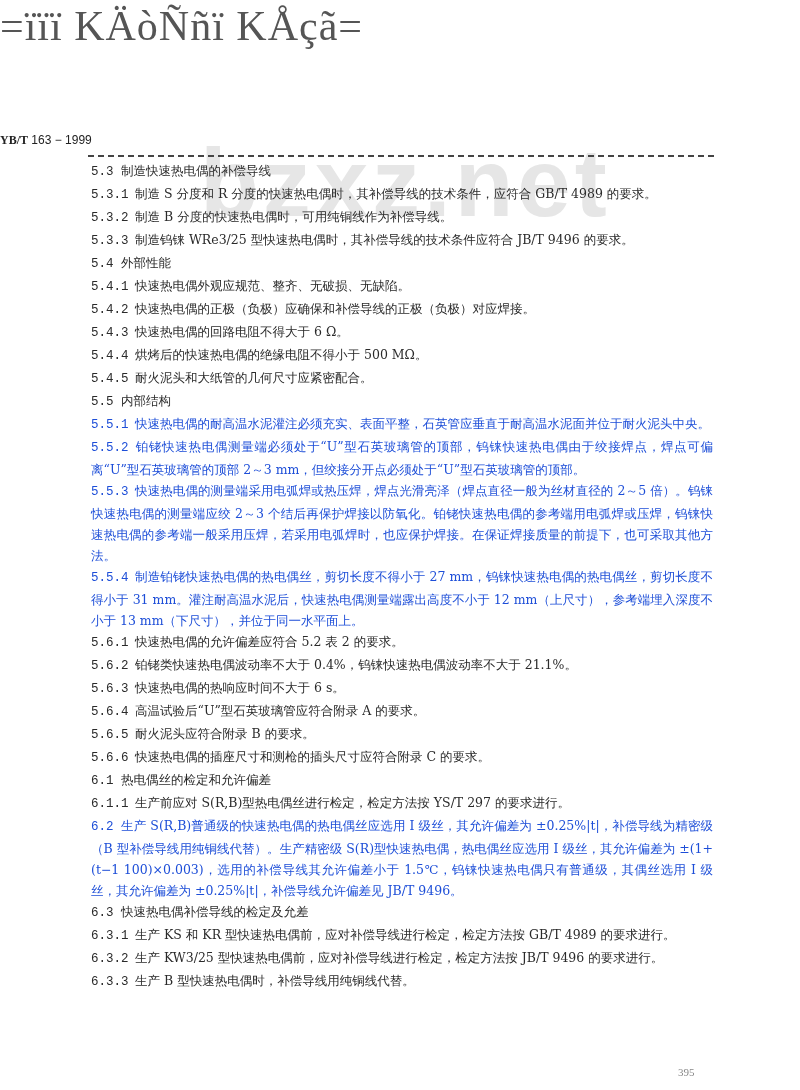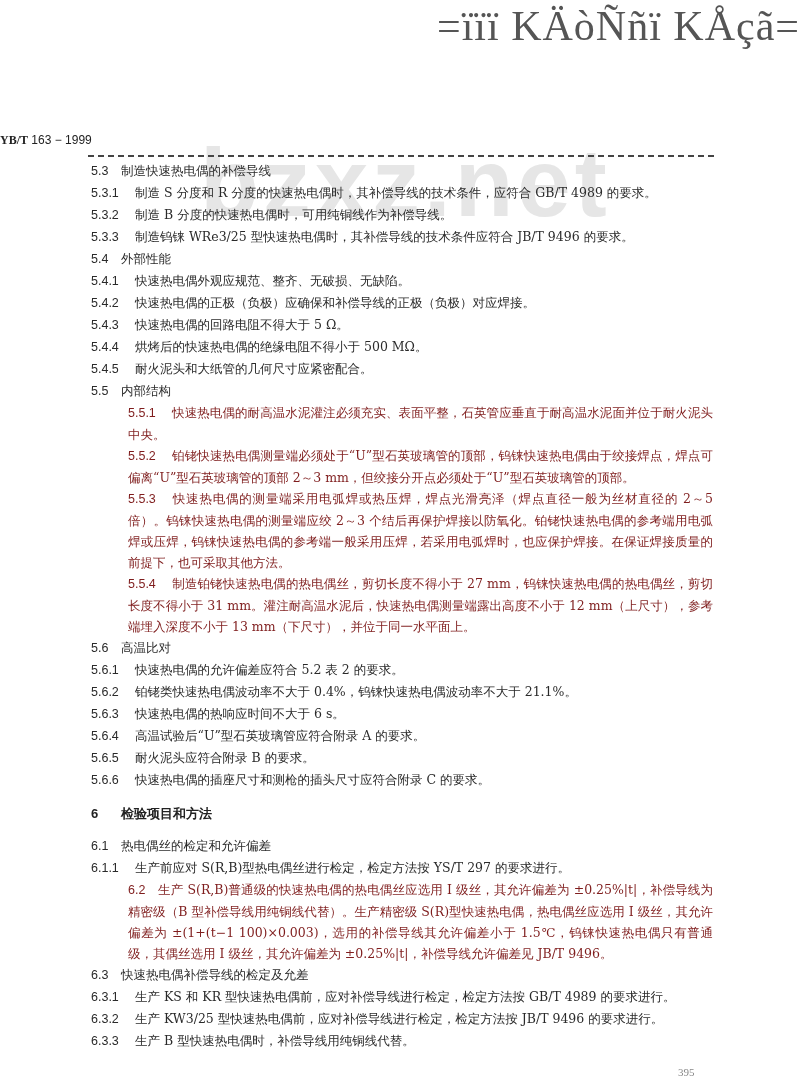--- a/index.html
+++ b/index.html
@@ -1,40 +1,40 @@
 <!DOCTYPE html>
 <html><head>
 <meta charset="utf-8">
 <style>
   html, body { margin: 0; padding: 0; }
   body {
     width: 800px; height: 1090px; background: #ffffff; position: relative; overflow: hidden;
     font-family: "DejaVu Serif", serif; color: #222;
   }
   .garbled-title {
-    position: absolute; top: 2px; left: 0; width: 800px; text-align: right;
+    position: absolute; top: 2px; left: 0; width: 800px; text-align: left;
     font-family: "Liberation Serif", serif; font-size: 42px; color: #555; letter-spacing: 1px;
   }
   .watermark {
     position: absolute; top: 128px; left: 200px; font-family: "Liberation Sans", sans-serif;
     font-weight: bold; font-size: 96px; color: #e6e6e6; letter-spacing: 4px; z-index: 0; text-align: right;
   }
   .running-header {
     position: absolute; top: 133px; left: 0; width: 788px; 
     font-family: "Liberation Sans", sans-serif; font-size: 12px; color: #222; z-index: 1;
   }
   .running-header b { font-family: "Liberation Serif", serif; font-weight: bold; }
   .rule {
     position: absolute; top: 155px; left: 88px; width: 626px; height: 0;
     border-top: 2px dashed #444; z-index: 1;
   }
   .content { position: absolute; top: 160px; left: 91px; width: 622px; z-index: 1; }
   .line { font-size: 12.5px; line-height: 21px; white-space: nowrap; overflow: hidden; color: #2a2a2a; }
-  .para { font-size: 12.5px; line-height: 21px; color: #7f1d1d; text-align: justify; margin-left: 37px; }
-  .num { display: inline-block; min-width: 44px; font-family: Liberation Sans, sans-serif; }
+  .para { font-size: 12.5px; line-height: 21px; color: #1d4ed8; text-align: justify; }
+  .num { display: inline-block; min-width: 44px; font-family: Liberation Mono, monospace; }
   .num.short { min-width: 30px; }
   .h1 { font-family: "DejaVu Sans", sans-serif; font-weight: bold; font-size: 13px; margin: 14px 0 12px 0; }
   .page-number {
     position: absolute; top: 1066px; left: 655px; font-family: "Liberation Serif", serif;
     font-size: 11px; color: #888; margin-left: 23px;
   }
 </style>
 </head>
 <body>
 
@@ -48,39 +48,35 @@
 <div class="rule"></div>
 
 <div class="content">
   <div class="line"><span class="num short">5.3</span><span>制造快速热电偶的补偿导线</span></div>
   <div class="line"><span class="num">5.3.1</span><span>制造 S 分度和 R 分度的快速热电偶时，其补偿导线的技术条件，应符合 GB/T 4989 的要求。</span></div>
   <div class="line"><span class="num">5.3.2</span><span>制造 B 分度的快速热电偶时，可用纯铜线作为补偿导线。</span></div>
   <div class="line"><span class="num">5.3.3</span><span>制造钨铼 WRe3/25 型快速热电偶时，其补偿导线的技术条件应符合 JB/T 9496 的要求。</span></div>
   <div class="line"><span class="num short">5.4</span><span>外部性能</span></div>
   <div class="line"><span class="num">5.4.1</span><span>快速热电偶外观应规范、整齐、无破损、无缺陷。</span></div>
   <div class="line"><span class="num">5.4.2</span><span>快速热电偶的正极（负极）应确保和补偿导线的正极（负极）对应焊接。</span></div>
-  <div class="line"><span class="num">5.4.3</span><span>快速热电偶的回路电阻不得大于 5 Ω。</span></div>
+  <div class="line"><span class="num">5.4.3</span><span>快速热电偶的回路电阻不得大于 6 Ω。</span></div>
   <div class="line"><span class="num">5.4.4</span><span>烘烤后的快速热电偶的绝缘电阻不得小于 500 MΩ。</span></div>
   <div class="line"><span class="num">5.4.5</span><span>耐火泥头和大纸管的几何尺寸应紧密配合。</span></div>
   <div class="line"><span class="num short">5.5</span><span>内部结构</span></div>
   <div class="para"><span class="num">5.5.1</span><span>快速热电偶的耐高温水泥灌注必须充实、表面平整，石英管应垂直于耐高温水泥面并位于耐火泥头中央。</span></div>
   <div class="para"><span class="num">5.5.2</span><span>铂铑快速热电偶测量端必须处于“U”型石英玻璃管的顶部，钨铼快速热电偶由于绞接焊点，焊点可偏离“U”型石英玻璃管的顶部 2～3 mm，但绞接分开点必须处于“U”型石英玻璃管的顶部。</span></div>
   <div class="para"><span class="num">5.5.3</span><span>快速热电偶的测量端采用电弧焊或热压焊，焊点光滑亮泽（焊点直径一般为丝材直径的 2～5 倍）。钨铼快速热电偶的测量端应绞 2～3 个结后再保护焊接以防氧化。铂铑快速热电偶的参考端用电弧焊或压焊，钨铼快速热电偶的参考端一般采用压焊，若采用电弧焊时，也应保护焊接。在保证焊接质量的前提下，也可采取其他方法。</span></div>
   <div class="para"><span class="num">5.5.4</span><span>制造铂铑快速热电偶的热电偶丝，剪切长度不得小于 27 mm，钨铼快速热电偶的热电偶丝，剪切长度不得小于 31 mm。灌注耐高温水泥后，快速热电偶测量端露出高度不小于 12 mm（上尺寸），参考端埋入深度不小于 13 mm（下尺寸），并位于同一水平面上。</span></div>
-  <div class="line"><span class="num short">5.6</span><span>高温比对</span></div>
   <div class="line"><span class="num">5.6.1</span><span>快速热电偶的允许偏差应符合 5.2 表 2 的要求。</span></div>
   <div class="line"><span class="num">5.6.2</span><span>铂铑类快速热电偶波动率不大于 0.4%，钨铼快速热电偶波动率不大于 21.1%。</span></div>
   <div class="line"><span class="num">5.6.3</span><span>快速热电偶的热响应时间不大于 6 s。</span></div>
   <div class="line"><span class="num">5.6.4</span><span>高温试验后“U”型石英玻璃管应符合附录 A 的要求。</span></div>
   <div class="line"><span class="num">5.6.5</span><span>耐火泥头应符合附录 B 的要求。</span></div>
   <div class="line"><span class="num">5.6.6</span><span>快速热电偶的插座尺寸和测枪的插头尺寸应符合附录 C 的要求。</span></div>
 
-  <div class="h1">
-    <span class="num short">6</span><span>检验项目和方法</span>
-  </div>
 
   <div class="line"><span class="num short">6.1</span><span>热电偶丝的检定和允许偏差</span></div>
   <div class="line"><span class="num">6.1.1</span><span>生产前应对 S(R,B)型热电偶丝进行检定，检定方法按 YS/T 297 的要求进行。</span></div>
   <div class="para"><span class="num short">6.2</span><span>生产 S(R,B)普通级的快速热电偶的热电偶丝应选用 I 级丝，其允许偏差为 ±0.25%|t|，补偿导线为精密级（B 型补偿导线用纯铜线代替）。生产精密级 S(R)型快速热电偶，热电偶丝应选用 I 级丝，其允许偏差为 ±(1+(t−1 100)×0.003)，选用的补偿导线其允许偏差小于 1.5℃，钨铼快速热电偶只有普通级，其偶丝选用 I 级丝，其允许偏差为 ±0.25%|t|，补偿导线允许偏差见 JB/T 9496。</span></div>
   <div class="line"><span class="num short">6.3</span><span>快速热电偶补偿导线的检定及允差</span></div>
   <div class="line"><span class="num">6.3.1</span><span>生产 KS 和 KR 型快速热电偶前，应对补偿导线进行检定，检定方法按 GB/T 4989 的要求进行。</span></div>
   <div class="line"><span class="num">6.3.2</span><span>生产 KW3/25 型快速热电偶前，应对补偿导线进行检定，检定方法按 JB/T 9496 的要求进行。</span></div>
   <div class="line"><span class="num">6.3.3</span><span>生产 B 型快速热电偶时，补偿导线用纯铜线代替。</span></div>
 </div>
 

